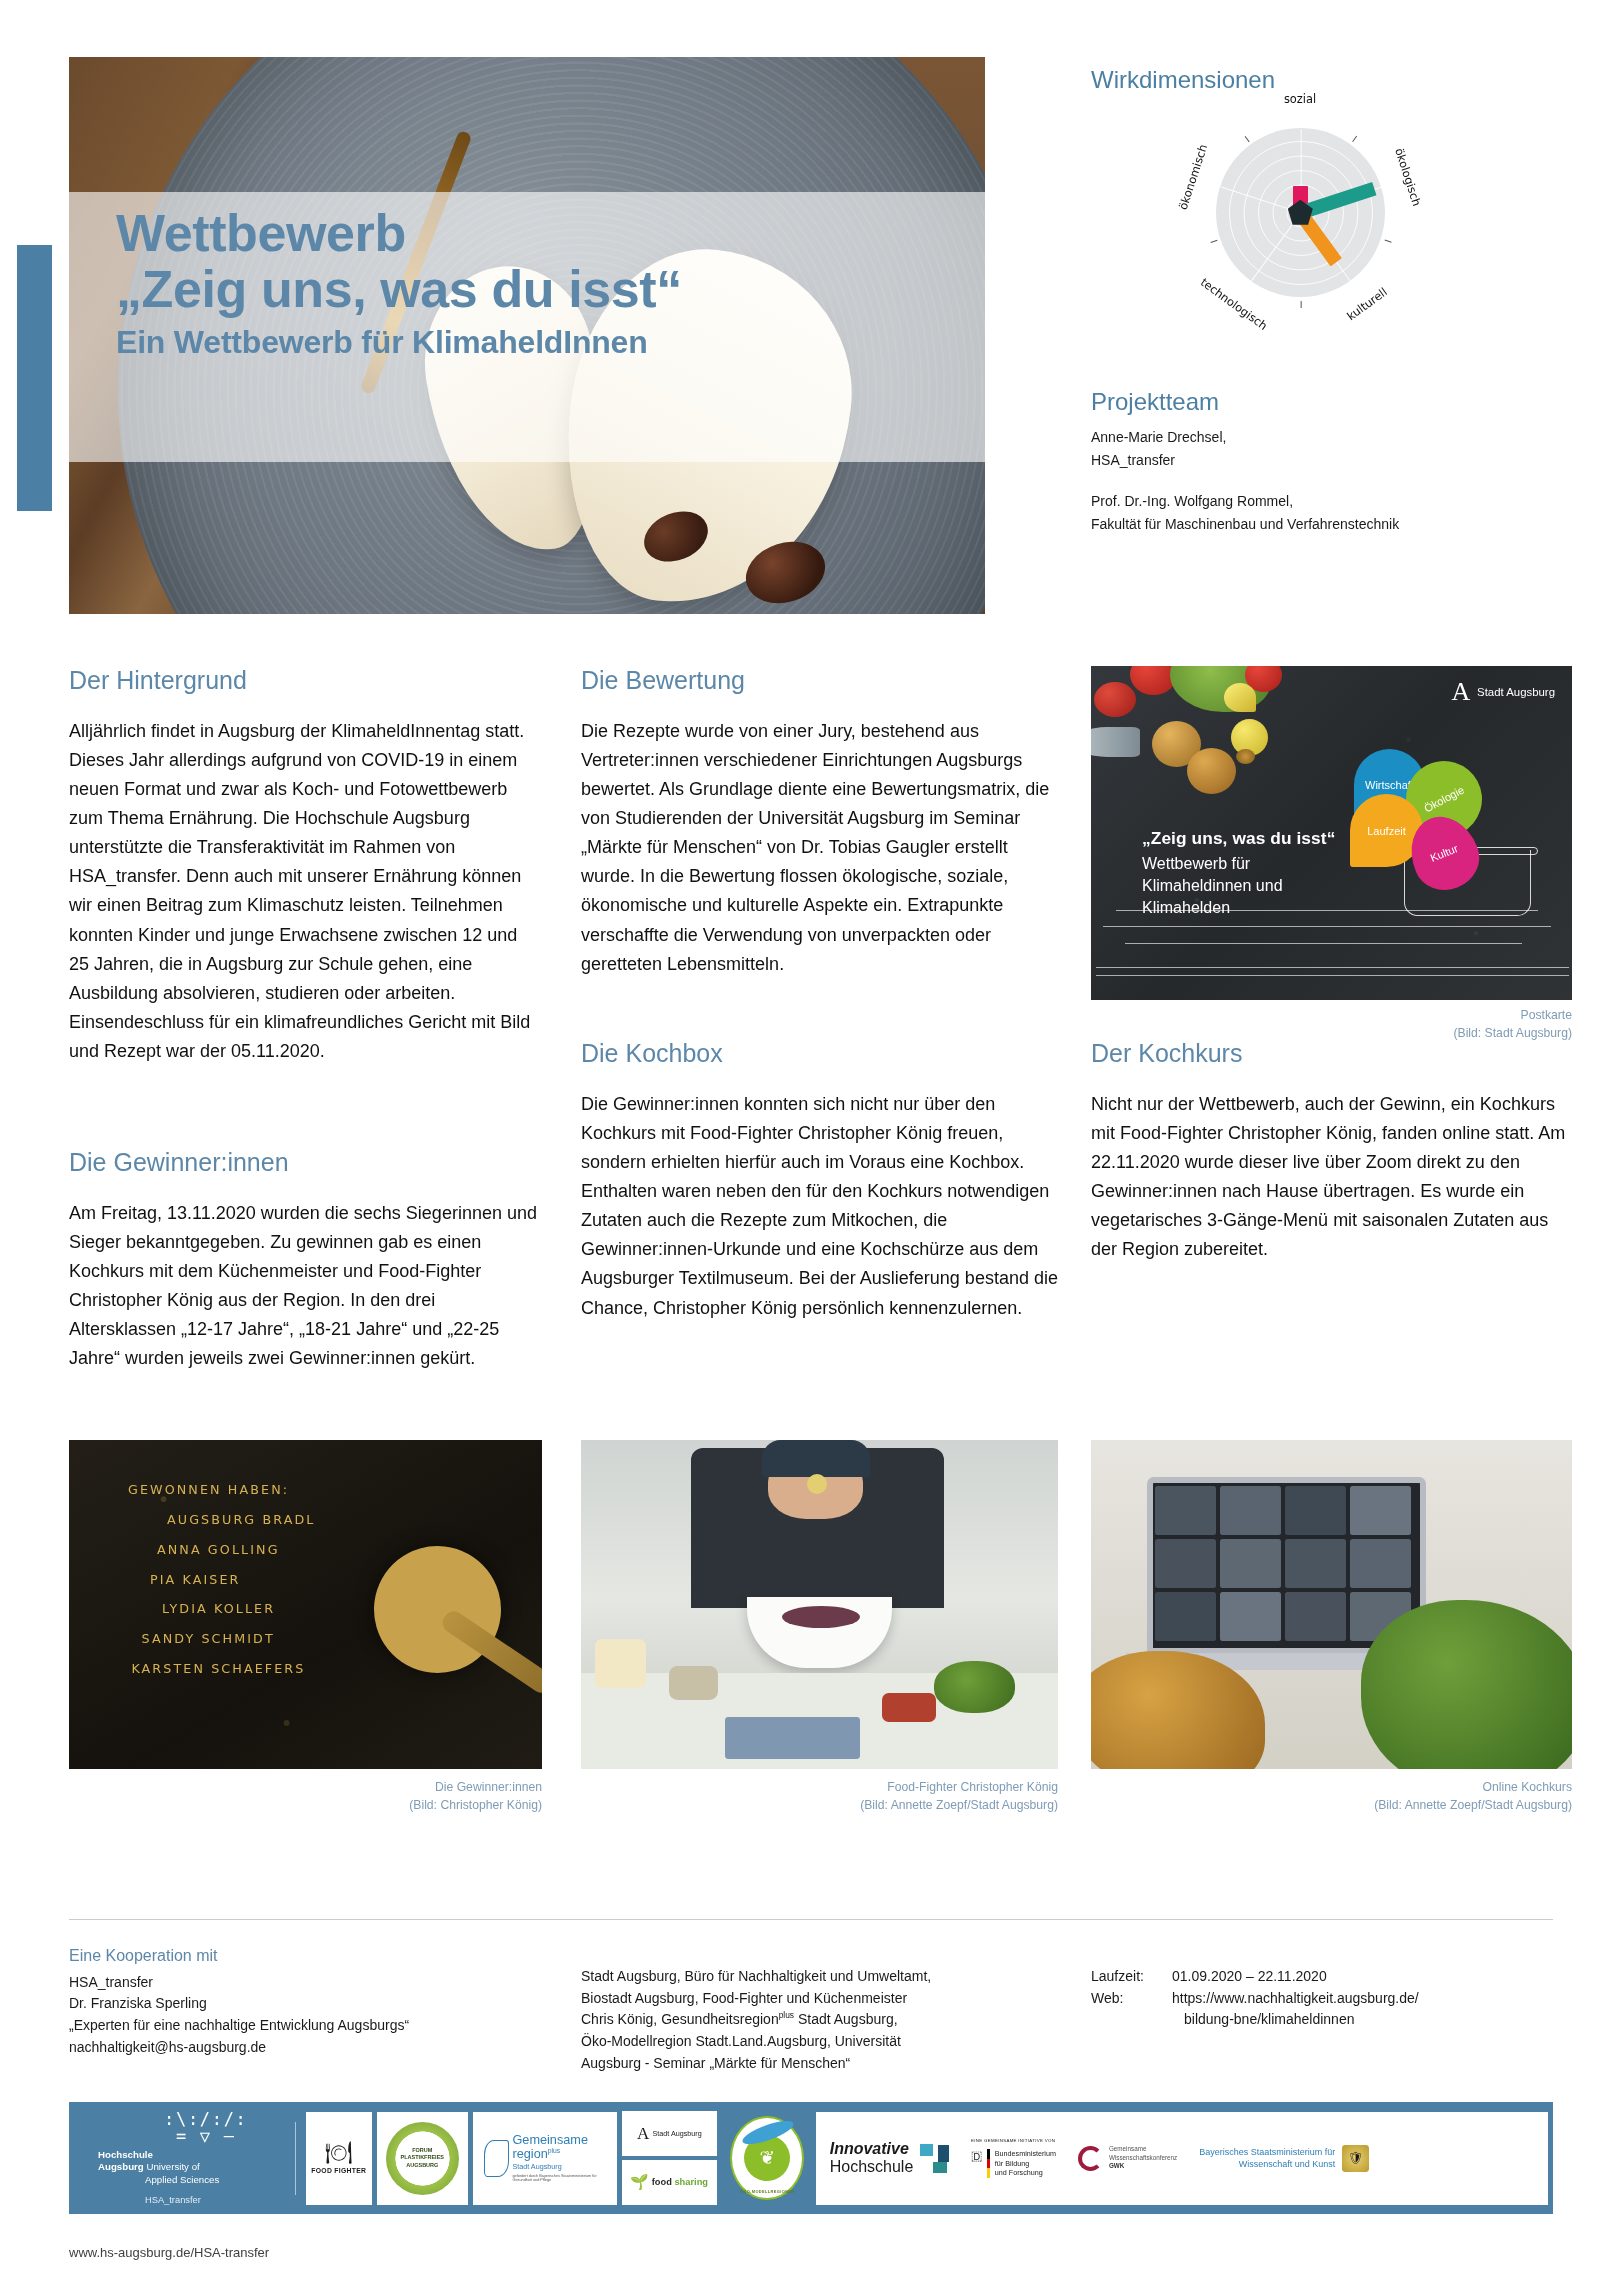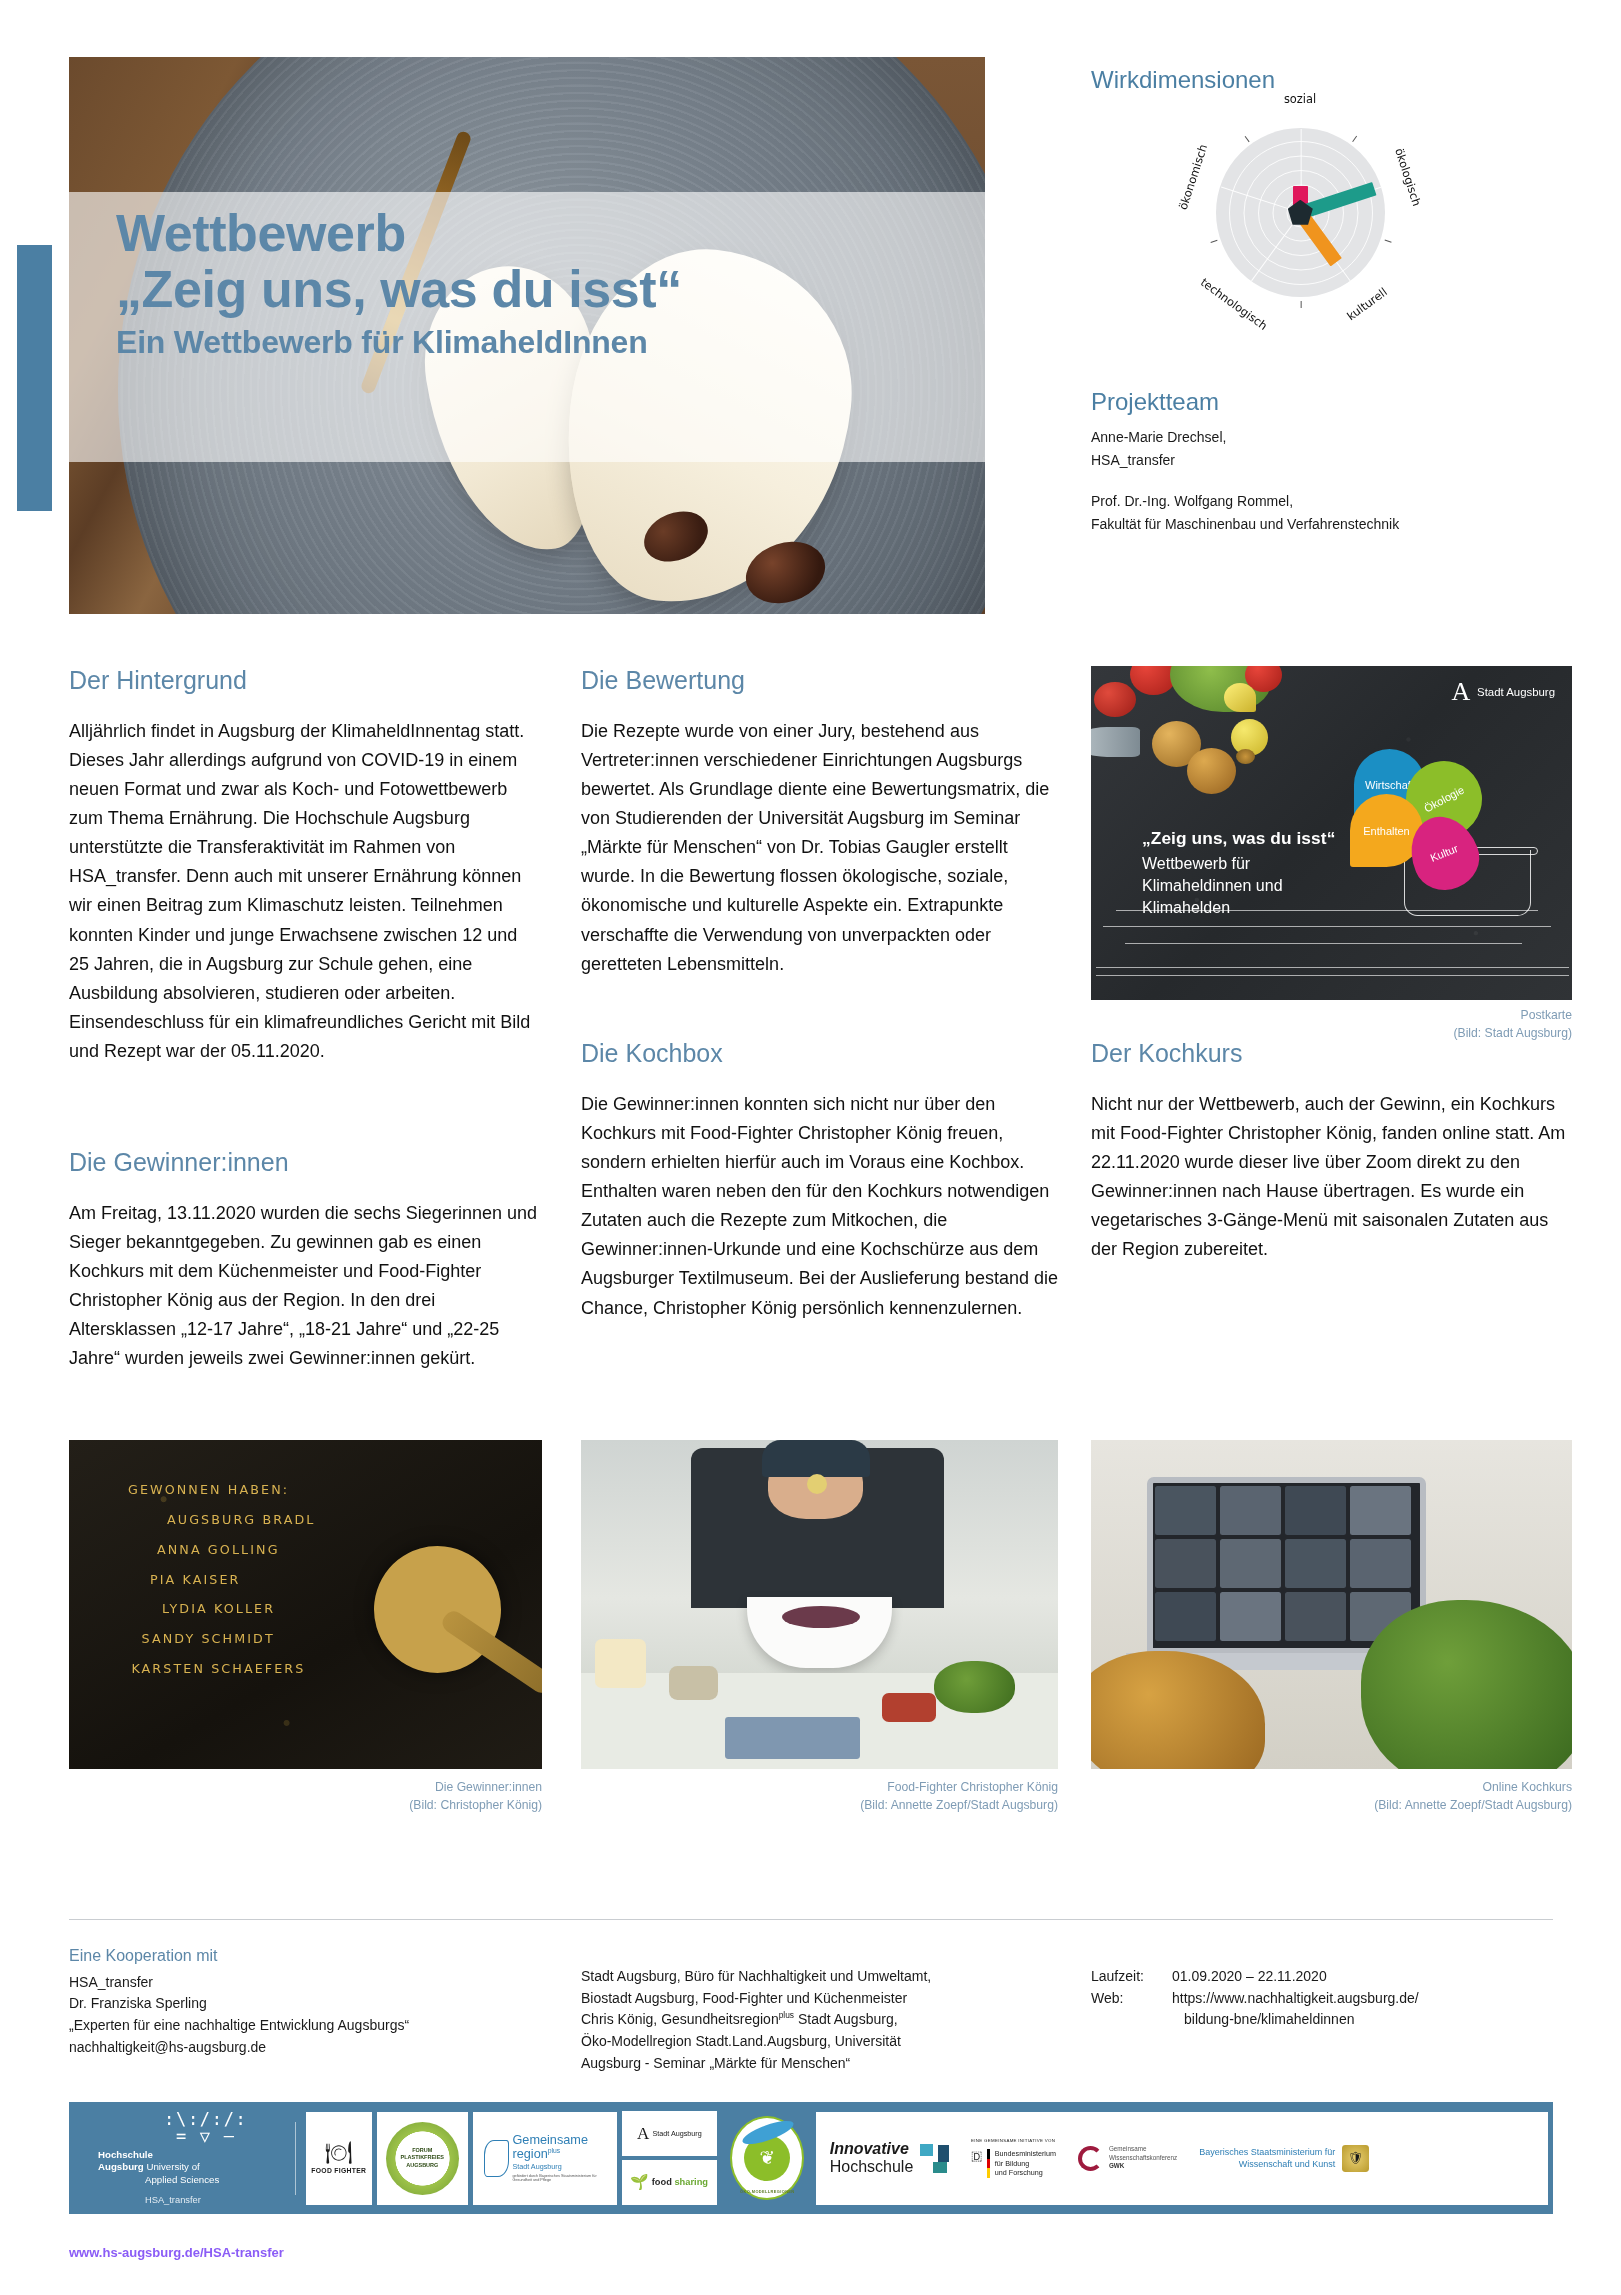--- a/index.html
+++ b/index.html
@@ -272,21 +272,21 @@
   .hsa-name { font-size: 9.7px; line-height: 1.32; }
   .hsa-name b { font-weight: bold; }
   .hsa-sub { font-size: 9.3px; margin-top: 7.6px; margin-left: 47px; color: #e3ecf3; }
   .vsep { width: 0.8px; height: 73px; background: rgba(255,255,255,.55); margin-right: 10px; }
   .logo-tile {
     background: #fff; display: flex; align-items: center; justify-content: center;
     margin-right: 5px; overflow: hidden;
   }
   .bottom-url {
     position: absolute; left: 69px; top: 2245px;
-    font-size: 13px; color: #8b5cf6; font-weight: bold;
+    font-size: 13px; color: #404040;
   }
 </style>
 </head>
 <body>
 
 <div class="hero">
   <div class="hero-photo">
     <div class="plate-wood"></div>
     <div class="plate-rim"></div>
     <div class="plate-disc"></div>
@@ -402,21 +402,21 @@
     <div class="hob-line" style="left:5px;top:79px;width:473px;"></div>
   </div>
 
   <div class="bubble" style="right:147px;top:83px;width:71px;height:71px;background:#1B8FC4;">
     <span>Wirtschaft</span>
   </div>
   <div class="bubble" style="right:90px;top:95px;width:76px;height:76px;background:#8CBE29;transform:rotate(-28deg);">
     <span>Ökologie</span>
   </div>
   <div class="bubble" style="right:149px;top:128px;width:73px;height:73px;background:#F4A81D;">
-    <span>Enthalten</span>
+    <span>Laufzeit</span>
   </div>
   <div class="bubble" style="right:95px;top:150px;width:66px;height:74px;background:#D8237F;border-radius:50% 50% 50% 50%/58% 58% 40% 40%;transform:rotate(-22deg);">
     <span>Kultur</span>
   </div>
 
   <div class="pc-title">
     <div class="pc-t1">„Zeig uns, was du isst“</div>
     <div class="pc-t2">
       <div>Wettbewerb für</div>
       <div>Klimaheldinnen und</div>

